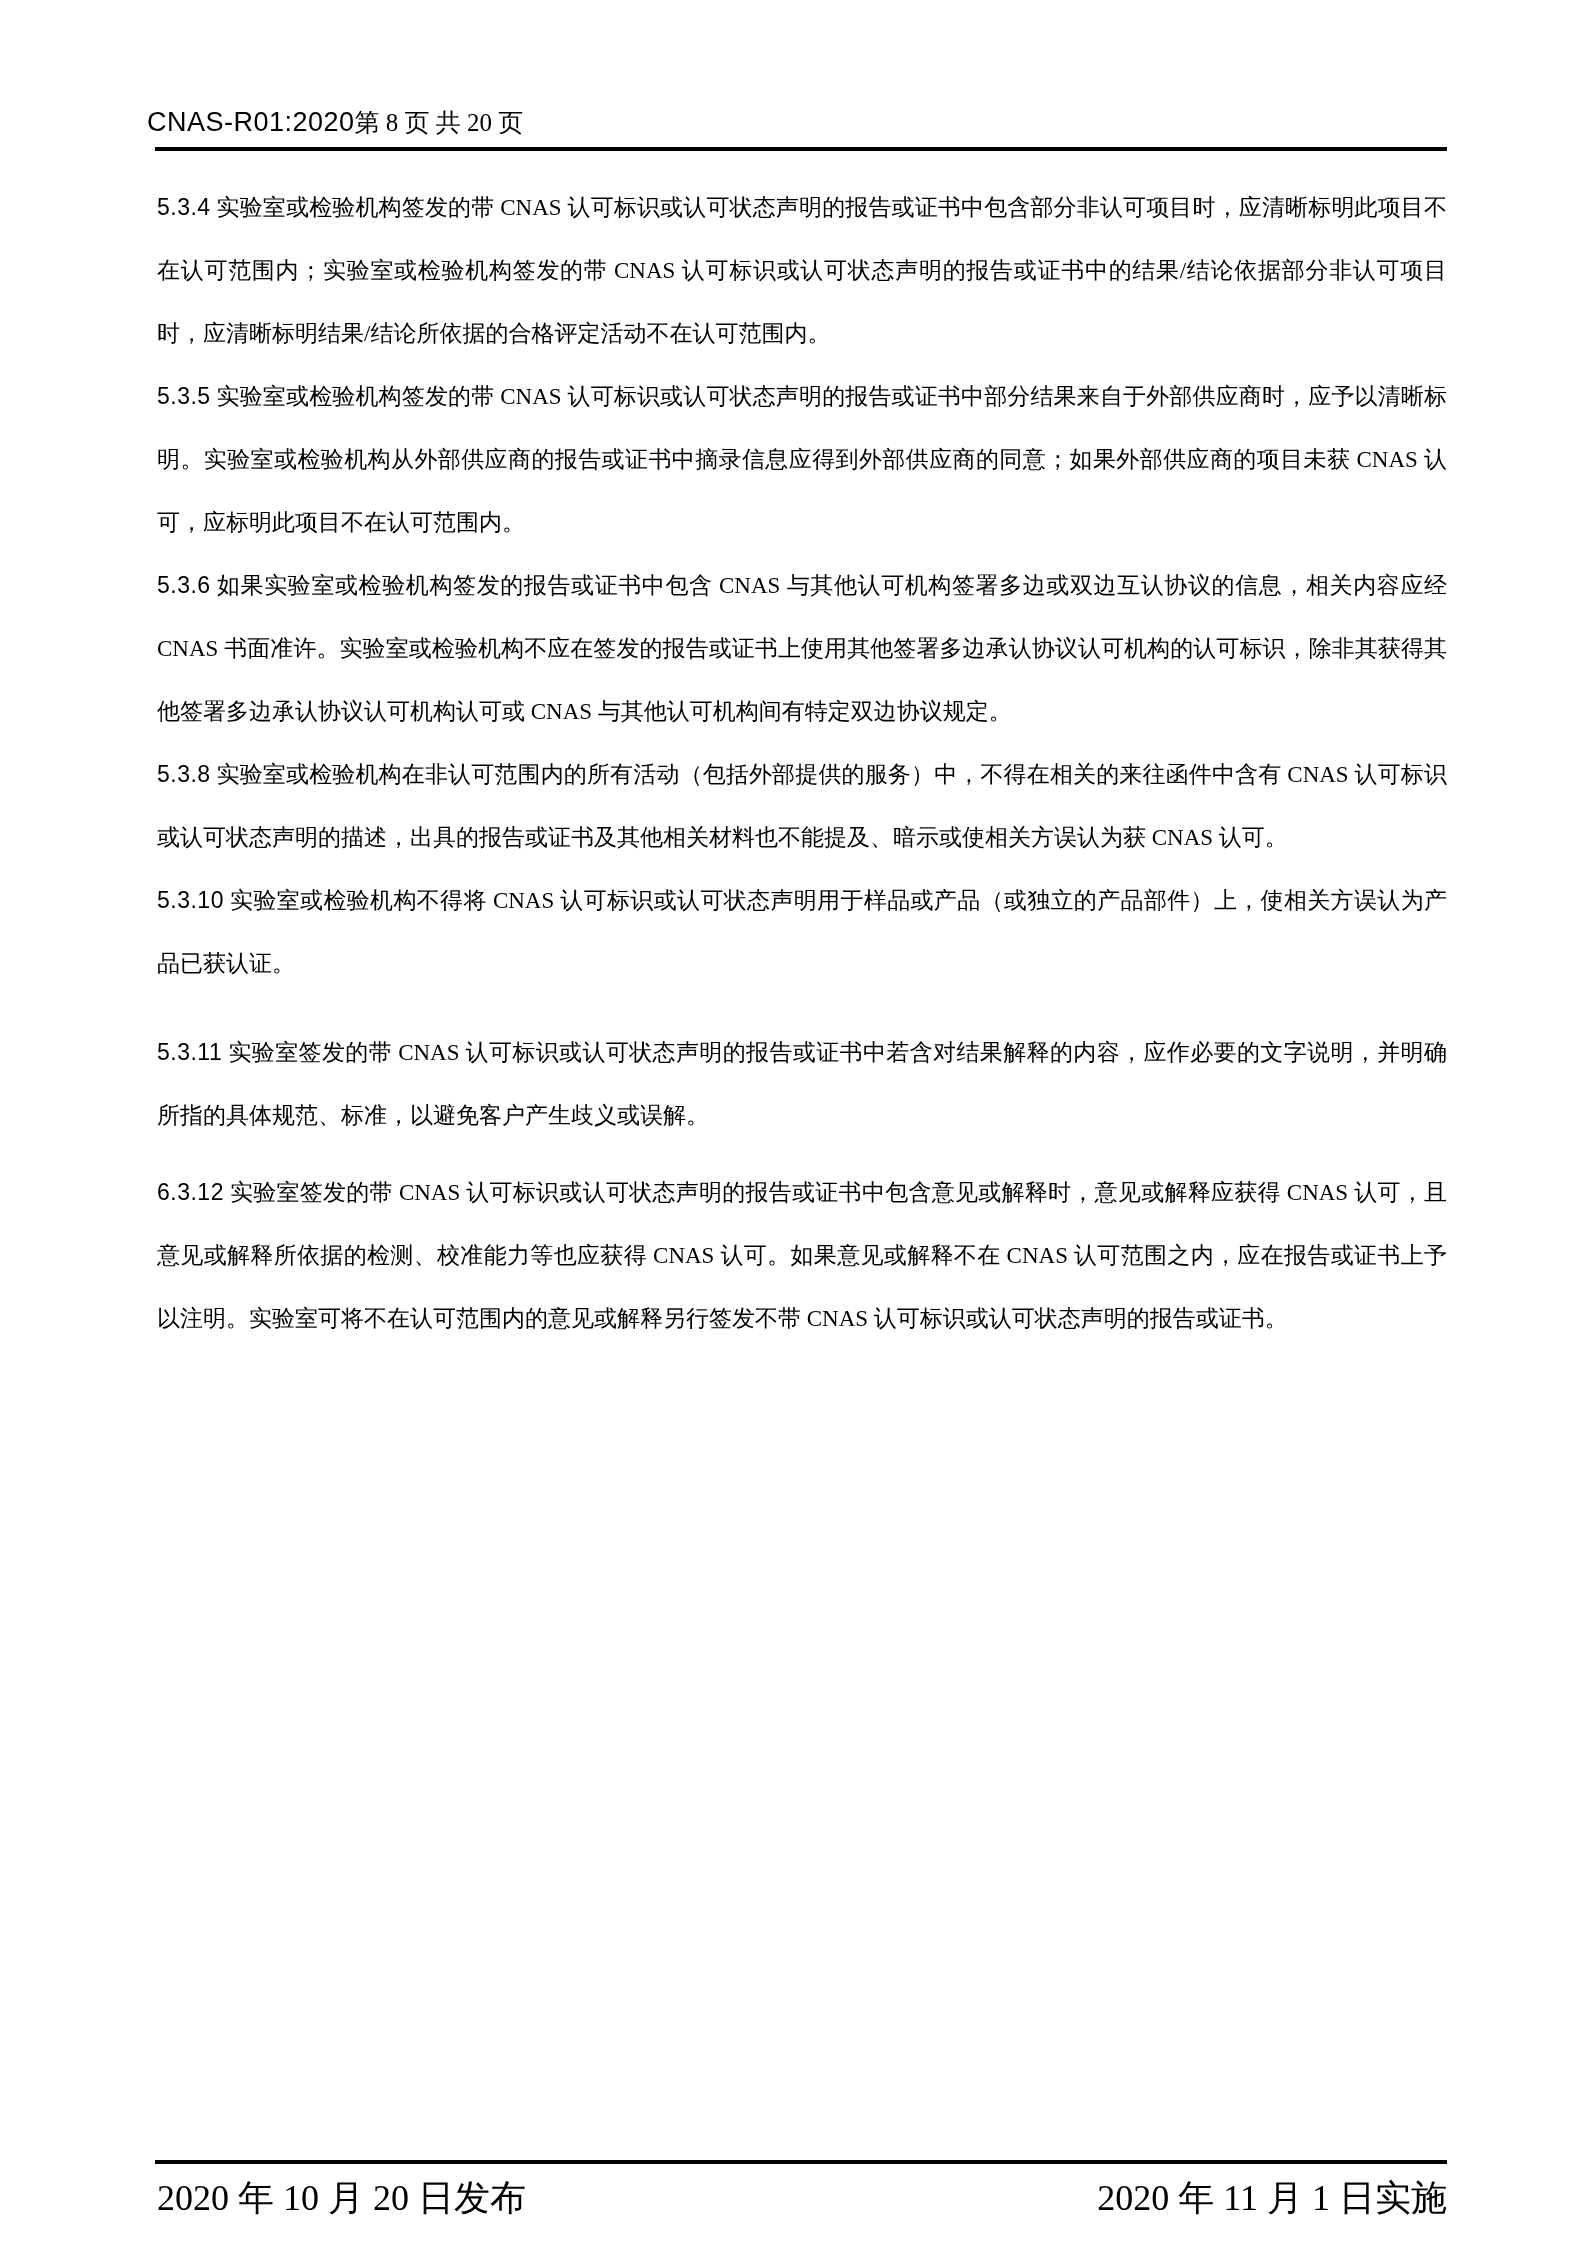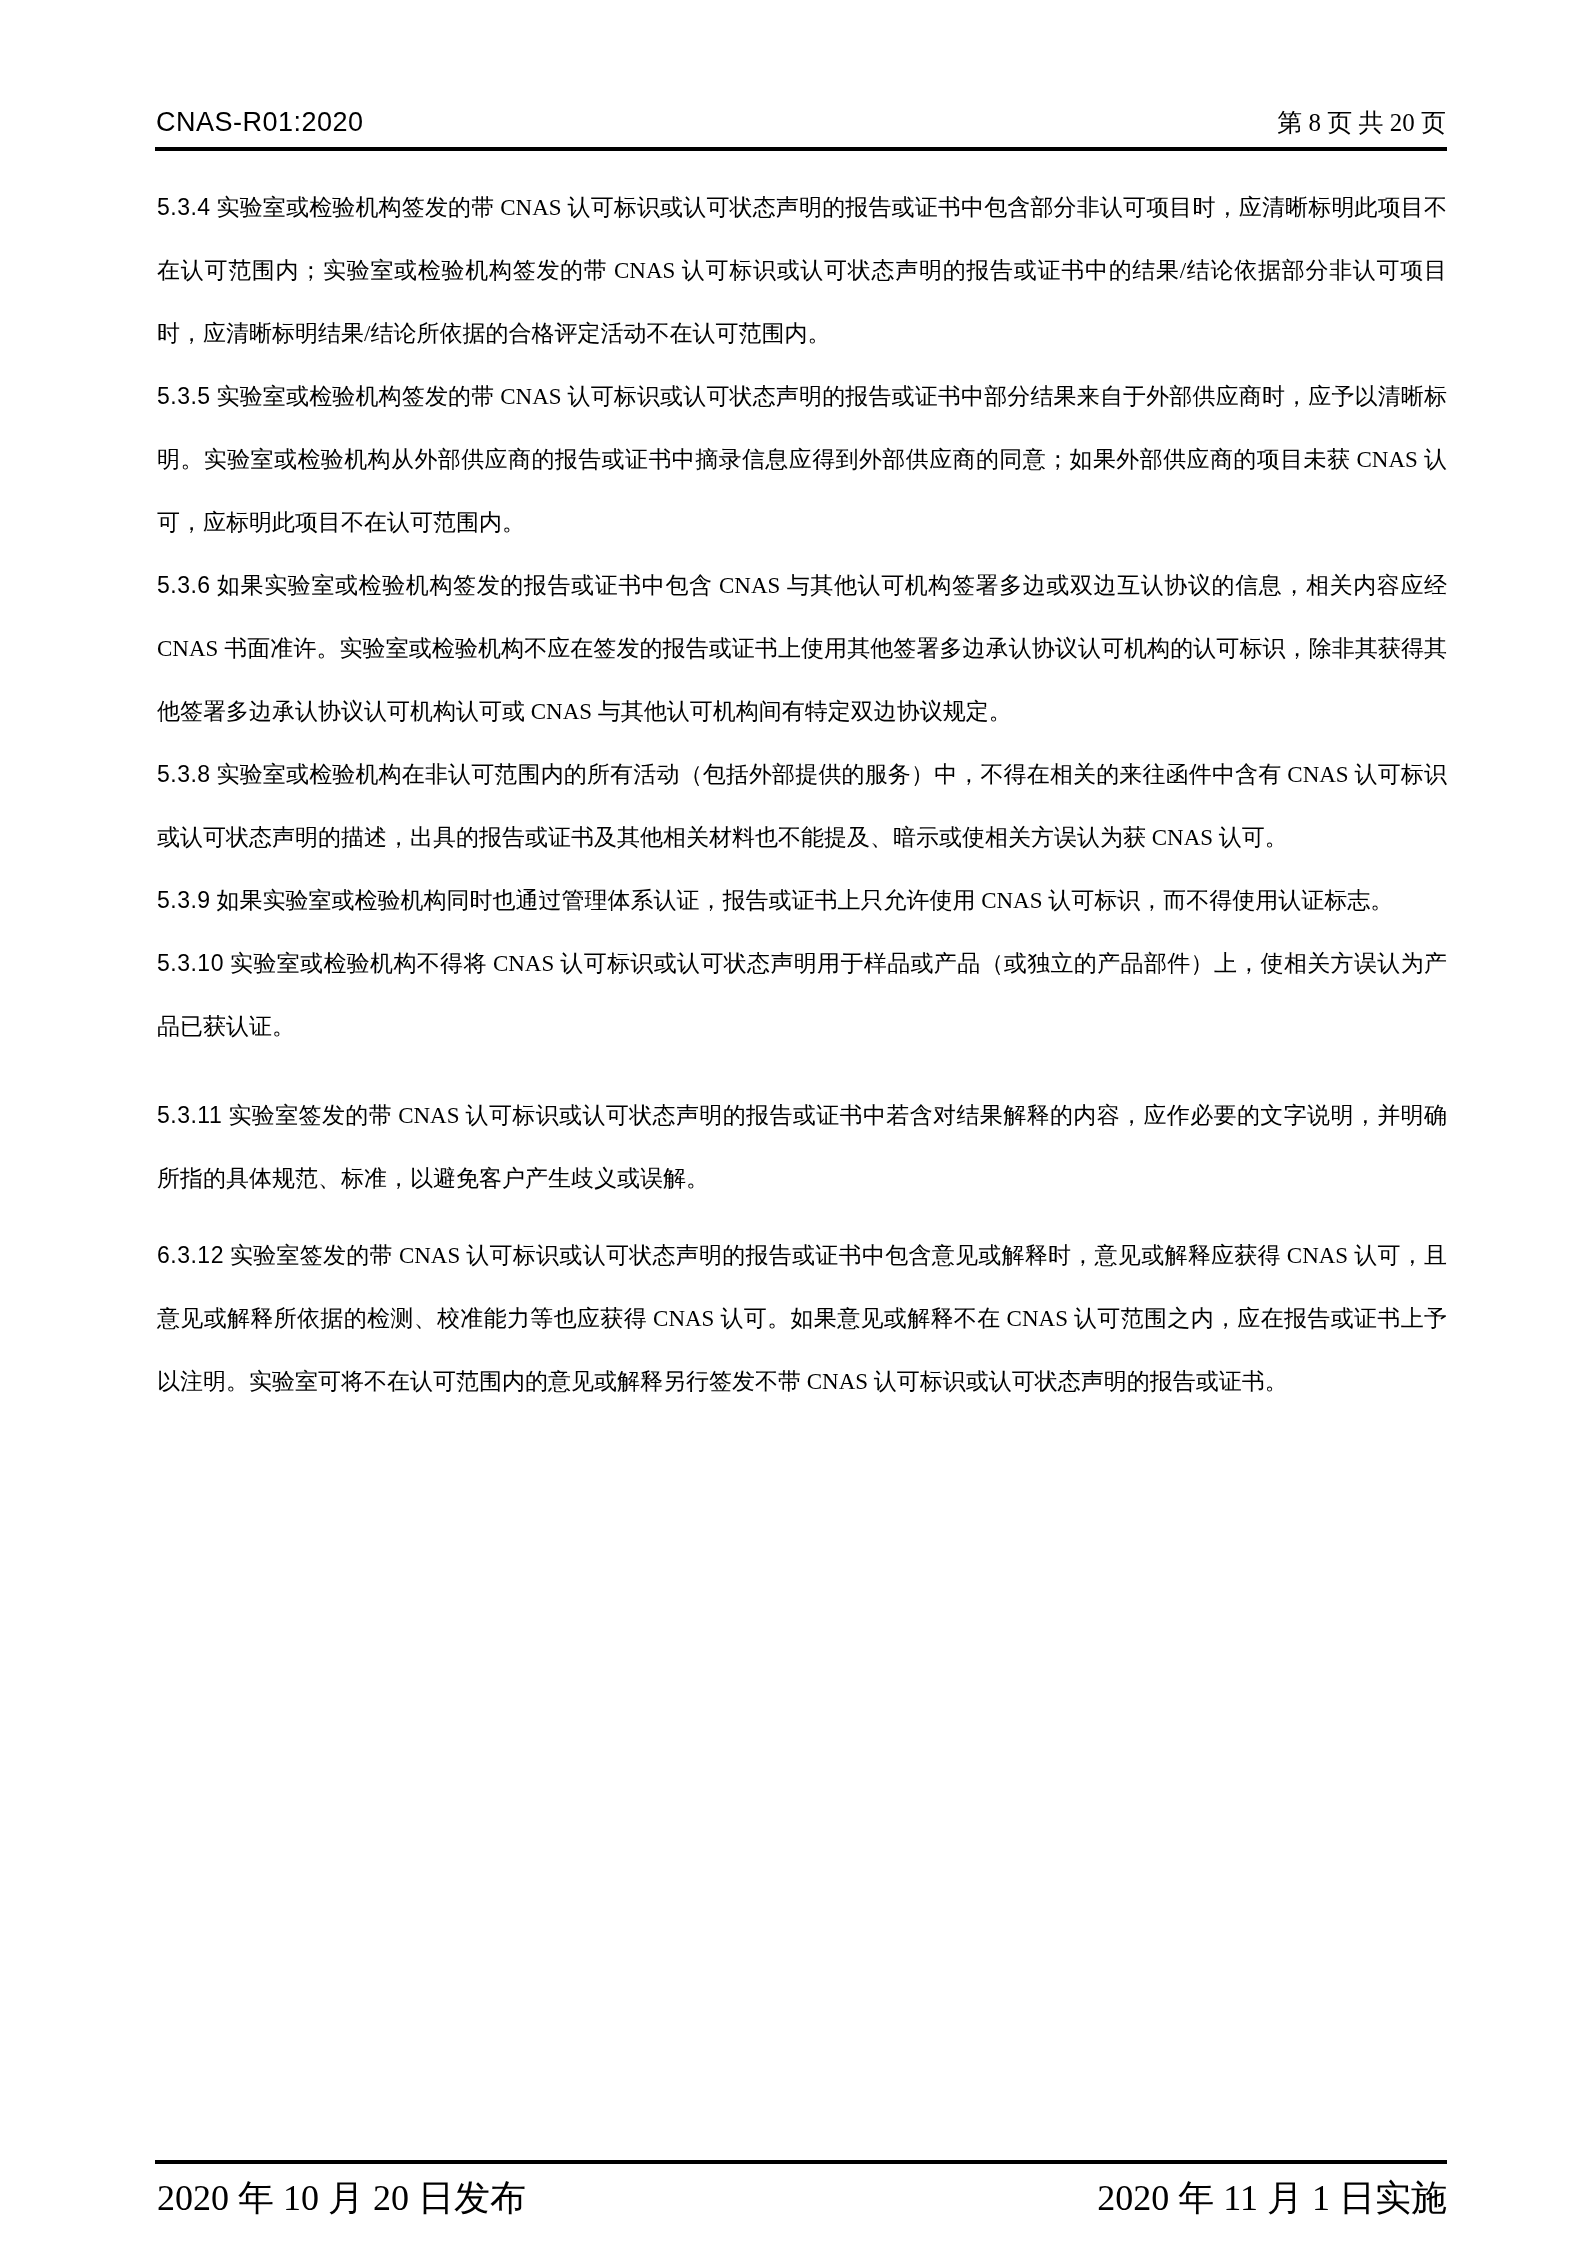--- a/index.html
+++ b/index.html
@@ -9,24 +9,23 @@
     height: 2245px;
     background: #ffffff;
     font-family: "Liberation Serif", "DejaVu Serif", serif;
     color: #000000;
     overflow: hidden;
     margin: 0 auto;
   }
   .header-row {
     position: absolute;
     top: 106px;
-    left: 156px;
+    left: 147px;
     width: 1290px;
     display: flex;
-    justify-content: space-between;
     align-items: baseline;
   }
   .doc-code {
     font-family: "Liberation Sans", "DejaVu Sans", sans-serif;
     font-size: 27px;
     letter-spacing: 0.5px;
   }
   .page-info {
     font-size: 25px;
   }
@@ -75,21 +74,20 @@
     <span class="doc-code">CNAS-R01:2020</span>
     <span class="page-info">第 8 页  共 20 页</span>
   </div>
   <div class="rule header-rule"></div>
 
   <div class="body-text">
     <p class="para"><span class="clause-num">5.3.4</span><span> 实验室或检验机构签发的带 CNAS 认可标识或认可状态声明的报告或证书中包含部分非认可项目时，应清晰标明此项目不在认可范围内；实验室或检验机构签发的带 CNAS 认可标识或认可状态声明的报告或证书中的结果/结论依据部分非认可项目时，应清晰标明结果/结论所依据的合格评定活动不在认可范围内。</span></p>
     <p class="para"><span class="clause-num">5.3.5</span><span> 实验室或检验机构签发的带 CNAS 认可标识或认可状态声明的报告或证书中部分结果来自于外部供应商时，应予以清晰标明。实验室或检验机构从外部供应商的报告或证书中摘录信息应得到外部供应商的同意；如果外部供应商的项目未获 CNAS 认可，应标明此项目不在认可范围内。</span></p>
     <p class="para"><span class="clause-num">5.3.6</span><span> 如果实验室或检验机构签发的报告或证书中包含 CNAS 与其他认可机构签署多边或双边互认协议的信息，相关内容应经 CNAS 书面准许。实验室或检验机构不应在签发的报告或证书上使用其他签署多边承认协议认可机构的认可标识，除非其获得其他签署多边承认协议认可机构认可或 CNAS 与其他认可机构间有特定双边协议规定。</span></p>
     <p class="para"><span class="clause-num">5.3.8</span><span> 实验室或检验机构在非认可范围内的所有活动（包括外部提供的服务）中，不得在相关的来往函件中含有 CNAS 认可标识或认可状态声明的描述，出具的报告或证书及其他相关材料也不能提及、暗示或使相关方误认为获 CNAS 认可。</span></p>
-    <p class="para"><span class="clause-num">5.3.9</span><span> 如果实验室或检验机构同时也通过管理体系认证，报告或证书上只允许使用 CNAS 认可标识，而不得使用认证标志。</span></p>
     <p class="para"><span class="clause-num">5.3.10</span><span> 实验室或检验机构不得将 CNAS 认可标识或认可状态声明用于样品或产品（或独立的产品部件）上，使相关方误认为产品已获认证。</span></p>
     <p class="para gap-lg"><span class="clause-num">5.3.11</span><span> 实验室签发的带 CNAS 认可标识或认可状态声明的报告或证书中若含对结果解释的内容，应作必要的文字说明，并明确所指的具体规范、标准，以避免客户产生歧义或误解。</span></p>
     <p class="para gap-md"><span class="clause-num">6.3.12</span><span> 实验室签发的带 CNAS 认可标识或认可状态声明的报告或证书中包含意见或解释时，意见或解释应获得 CNAS 认可，且意见或解释所依据的检测、校准能力等也应获得 CNAS 认可。如果意见或解释不在 CNAS 认可范围之内，应在报告或证书上予以注明。实验室可将不在认可范围内的意见或解释另行签发不带 CNAS 认可标识或认可状态声明的报告或证书。</span></p>
   </div>
 
   <div class="rule footer-rule"></div>
   <div class="footer-row">
     <span>2020 年 10 月 20 日发布</span>
     <span>2020 年 11 月 1 日实施</span>
   </div>

